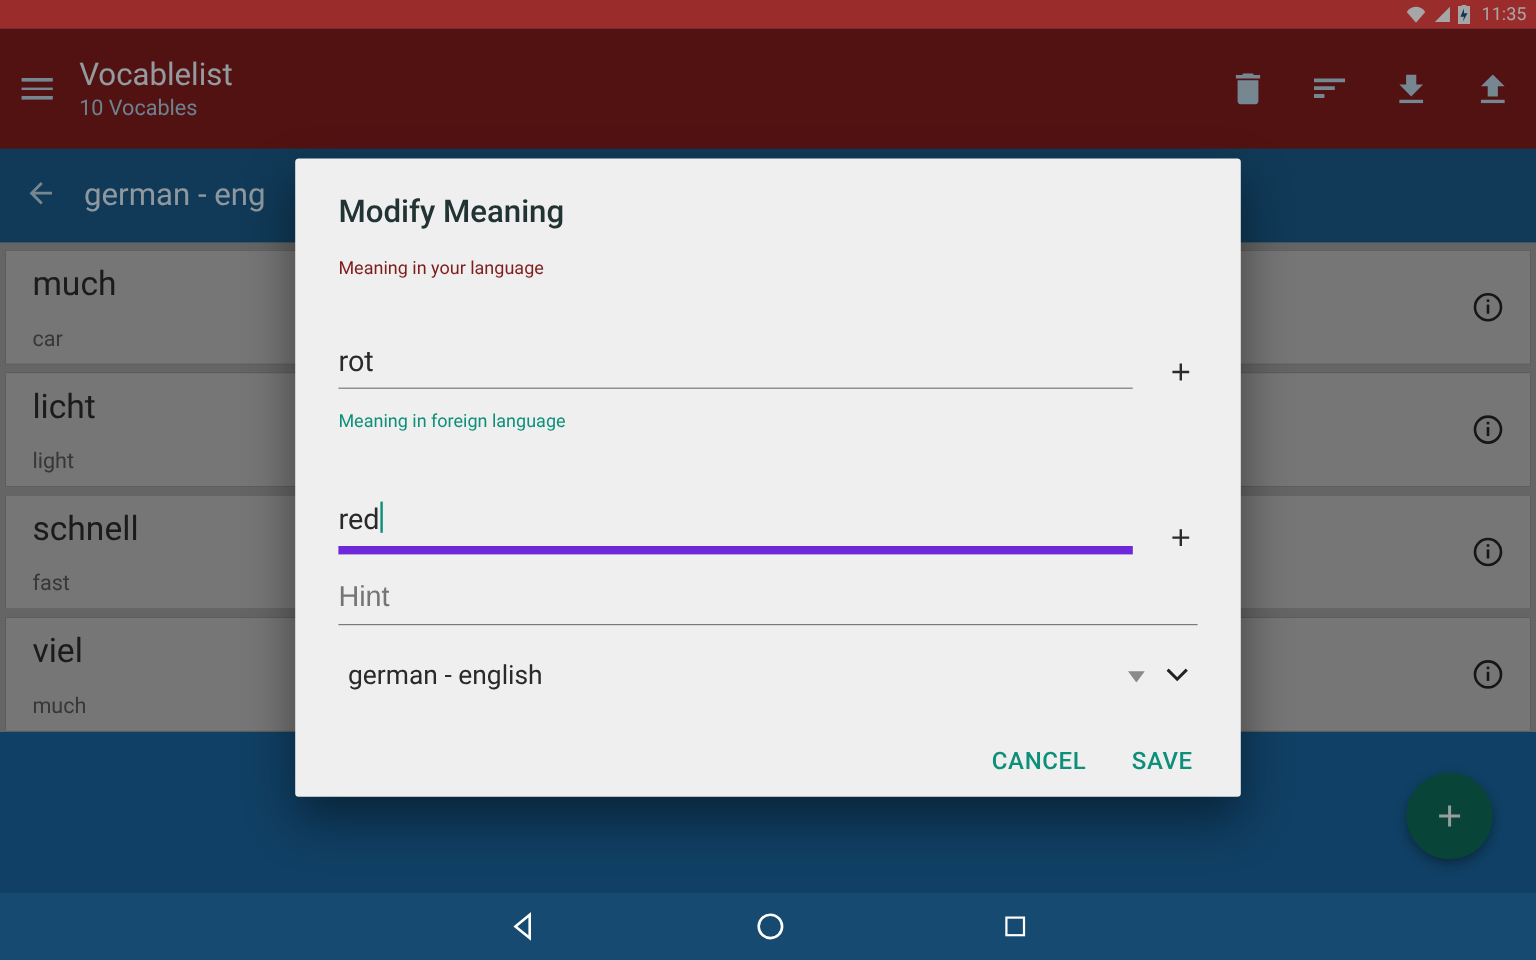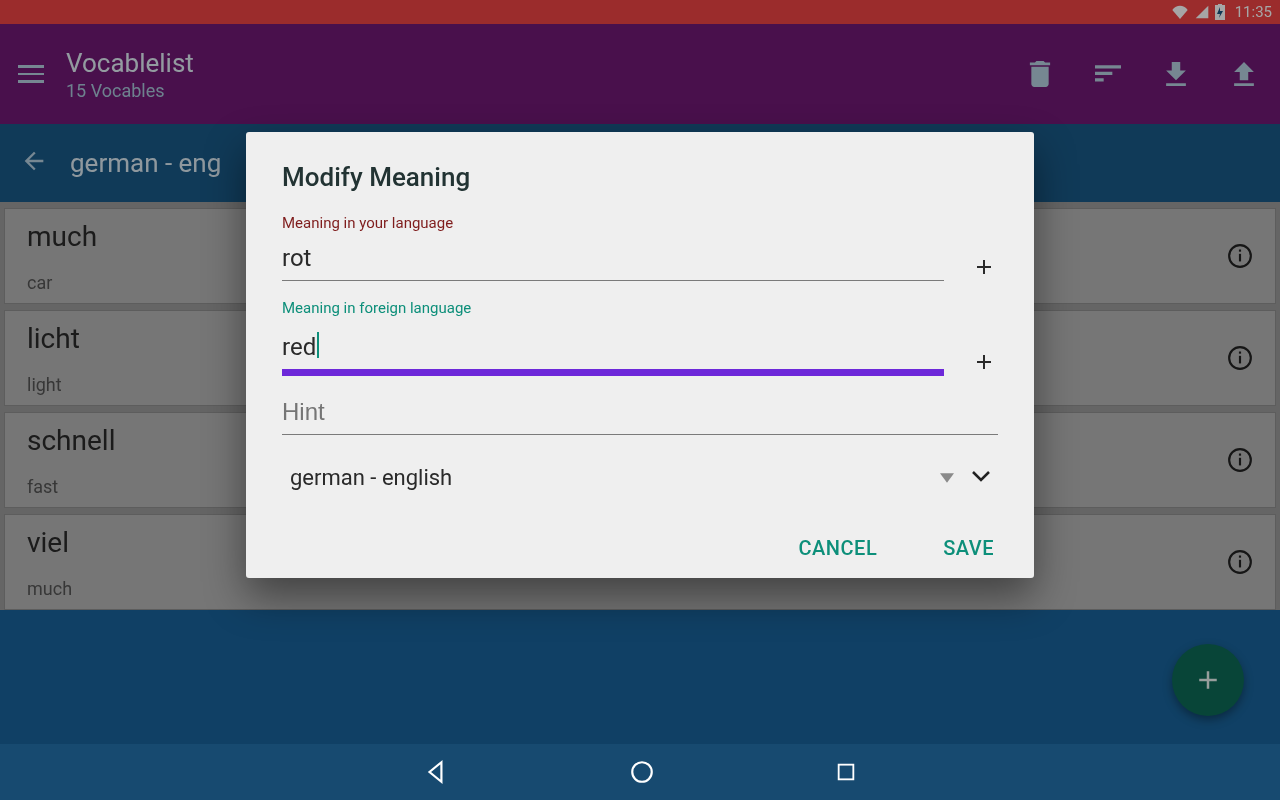--- a/index.html
+++ b/index.html
@@ -8,21 +8,21 @@
 
   
   .statusbar {
     height: 24px; background: #ef4444; display:flex; justify-content:flex-end; align-items:center;
     color:#fff; font-size:14px; padding:0 8px; gap:6px;
   }
   .statusbar svg { display:block; }
 
   
   .appbar {
-    height: 100px; background:#701a75; display:flex; align-items:center; padding:0 12px; gap:20px; color:#cde1ef;
+    height: 100px; background:#7f1d1d; display:flex; align-items:center; padding:0 12px; gap:20px; color:#cde1ef;
   }
   .hamburger { width:28px; height:28px; display:flex; flex-direction:column; justify-content:center; gap:5px; margin-left:6px; }
   .hamburger span { height:2.5px; background:#b6cfe0; width:26px; }
   .appbar-titles { display:flex; flex-direction:column; }
   .appbar-title { font-size:26px; font-weight:400; color:#e2eef6; }
   .appbar-sub   { font-size:18px; color:#a9c7db; margin-top:2px; }
   .appbar-spacer { flex:1; }
   .appbar-icon { width:48px; height:48px; display:flex; align-items:center; justify-content:center; }
   .appbar-icon svg path, .appbar-icon svg rect, .appbar-icon svg polygon { fill:#b6cfe0; }
 
@@ -71,21 +71,21 @@
     position:absolute; left:246px; top:132px; width:788px; background:#efefef;
     border-radius:3px; box-shadow:0 18px 42px rgba(0,0,0,.45);
     padding: 30px 36px 18px 36px;
   }
   .dlg-title { font-size:26px; color:#233; font-weight:500; margin-bottom:22px; }
   .field-label { font-size:15px; color:#7f1d1d; margin-bottom:8px; }
   .field-label.accent { color:#0d8f7a; }
   .field-row { display:flex; align-items:flex-end; gap:28px; margin-bottom:18px; }
   .text-input {
     flex:1; border:none; border-bottom:1px solid #7a7a7a; background:transparent;
-    font-size:24px; padding:4px 0 8px 0; outline:none; color:#2a2a2a;
+    font-size:24px; padding:4px 0 8px 0; outline:none; color:#2a2a2a;margin-top:43px;
   }
   .text-input.focused { border-bottom:7px solid #6d28d9; position:relative; }
   .caret {
     display:inline-block; width:2px; height:26px; background:#0d8f7a; transform:translateY(3px);
     margin-left:1px; animation:blink 1s steps(1) infinite;
   }
   @keyframes blink { 50% { opacity:0; } }
   .plus-btn { width:26px; height:26px; }
   .plus-btn svg path { fill:#2a2a2a; }
 
@@ -96,21 +96,21 @@
   }
 
   .select-row {
     display:flex; align-items:center; margin-top:30px; padding:0 8px 6px 8px;
   }
   .select-value { font-size:22px; color:#2a2a2a; flex:1; }
   .spin-tri { margin-right:18px; }
   .dlg-actions {
     display:flex; justify-content:flex-end; gap:38px; margin-top:40px; padding-right:4px;
   }
-  .dlg-btn { font-size:20px; font-weight:500; color:#0d8f7a; letter-spacing:.5px; cursor:pointer;margin-left:28px; }
+  .dlg-btn { font-size:20px; font-weight:500; color:#0d8f7a; letter-spacing:.5px; cursor:pointer; }
 </style>
 </head>
 <body>
 
 <div class="statusbar">
   <span>
     <svg width="18" height="14" viewBox="0 0 24 20">
         <path fill="#fff" d="M12 20L1 7C4 3 8 1 12 1s8 2 11 6z"></path>
       </svg>
   </span>
@@ -130,21 +130,21 @@
 </div>
 
 <div class="appbar">
   <div class="hamburger">
       <span></span>
       <span></span>
       <span></span>
     </div>
   <div class="appbar-titles">
     <div class="appbar-title">Vocablelist</div>
-    <div class="appbar-sub">15 Vocables</div>
+    <div class="appbar-sub">10 Vocables</div>
   </div>
   <div class="appbar-spacer"></div>
   <div class="appbar-icon">
     <svg width="22" height="26" viewBox="0 0 14 18">
         <path d="M1 16c0 1.1.9 2 2 2h8c1.1 0 2-.9 2-2V4H1v12zM14 1h-3.5L9.5 0h-5L3.5 1H0v2h14V1z"></path>
       </svg>
   </div>
   <div class="appbar-icon">
     <svg width="26" height="20" viewBox="0 0 24 16">
         <path d="M0 0h24v3H0zM0 6h16v3H0zM0 12h8v3H0z"></path>

